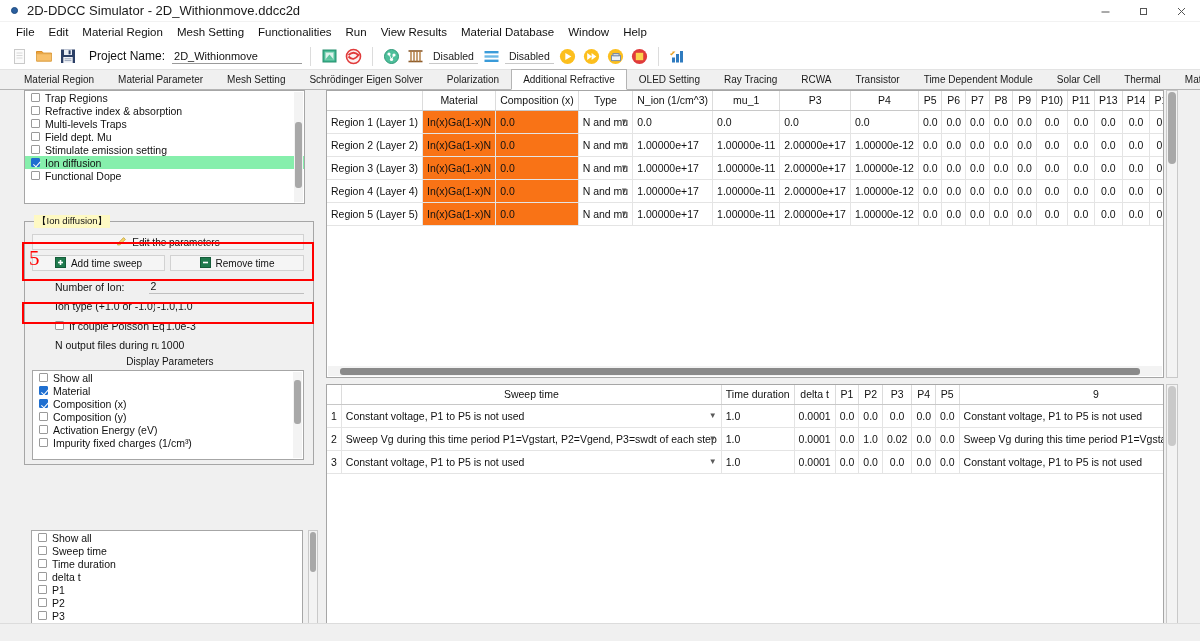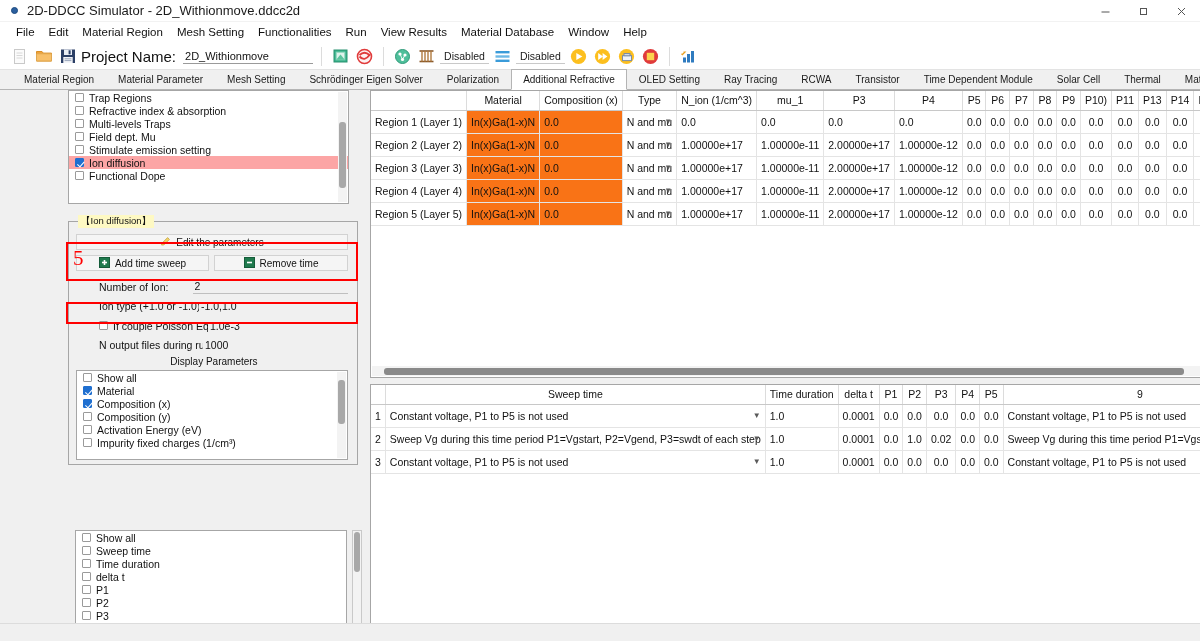--- a/index.html
+++ b/index.html
@@ -85,22 +85,22 @@
     flex: none;
   }
   .tb-label {
     font-size: 10.5px;
     color: #1b1b1b;
     padding: 1px 4px;
     border-bottom: 1px solid #c9c9c9;
     white-space: nowrap;
   }
   .proj-label {
-    font-size: 15px; color: #111;
-    margin-left: 0; margin-right: 4px;
+    font-size: 12px; color: #111;
+    margin-left: 8px; margin-right: 4px;
     white-space: nowrap;
   }
   .proj-input {
     width: 130px; height: 16px;
     border: none;
     border-bottom: 1px solid #9a9a9a;
     font-size: 11px;
     font-family: "Liberation Sans", sans-serif;
     color: #111;
     background: #fff;
@@ -134,21 +134,20 @@
     border-bottom: 1px solid #ffffff;
     margin-bottom: -1px;
     position: relative; z-index: 2;
   }
 
   
   .content {
     position: absolute;
     top: 90px; left: 0; right: 0; bottom: 18px;
     background: #f0f0f0;
-    margin-left: 44px;
   }
 
   
   .left-panel {
     position: absolute;
     left: 22px; top: 0;
     width: 297px; bottom: 4px;
   }
   .listbox {
     background: #fff;
@@ -157,21 +156,21 @@
     overflow: hidden;
   }
   .lb-row {
     display: flex; align-items: center;
     height: 13px;
     padding-left: 6px;
     font-size: 10.5px;
     color: #111;
     white-space: nowrap;
   }
-  .lb-row.sel { background: #fca5a5; text-align: center; }
+  .lb-row.sel { background: #86efac; text-align: center; }
   .cb {
     width: 9px; height: 9px;
     border: 1px solid #9a9a9a;
     background: #fff;
     margin-right: 5px;
     flex: none;
     border-radius: 1px;
   }
   .cb.on {
     background: #1f6fd0;

